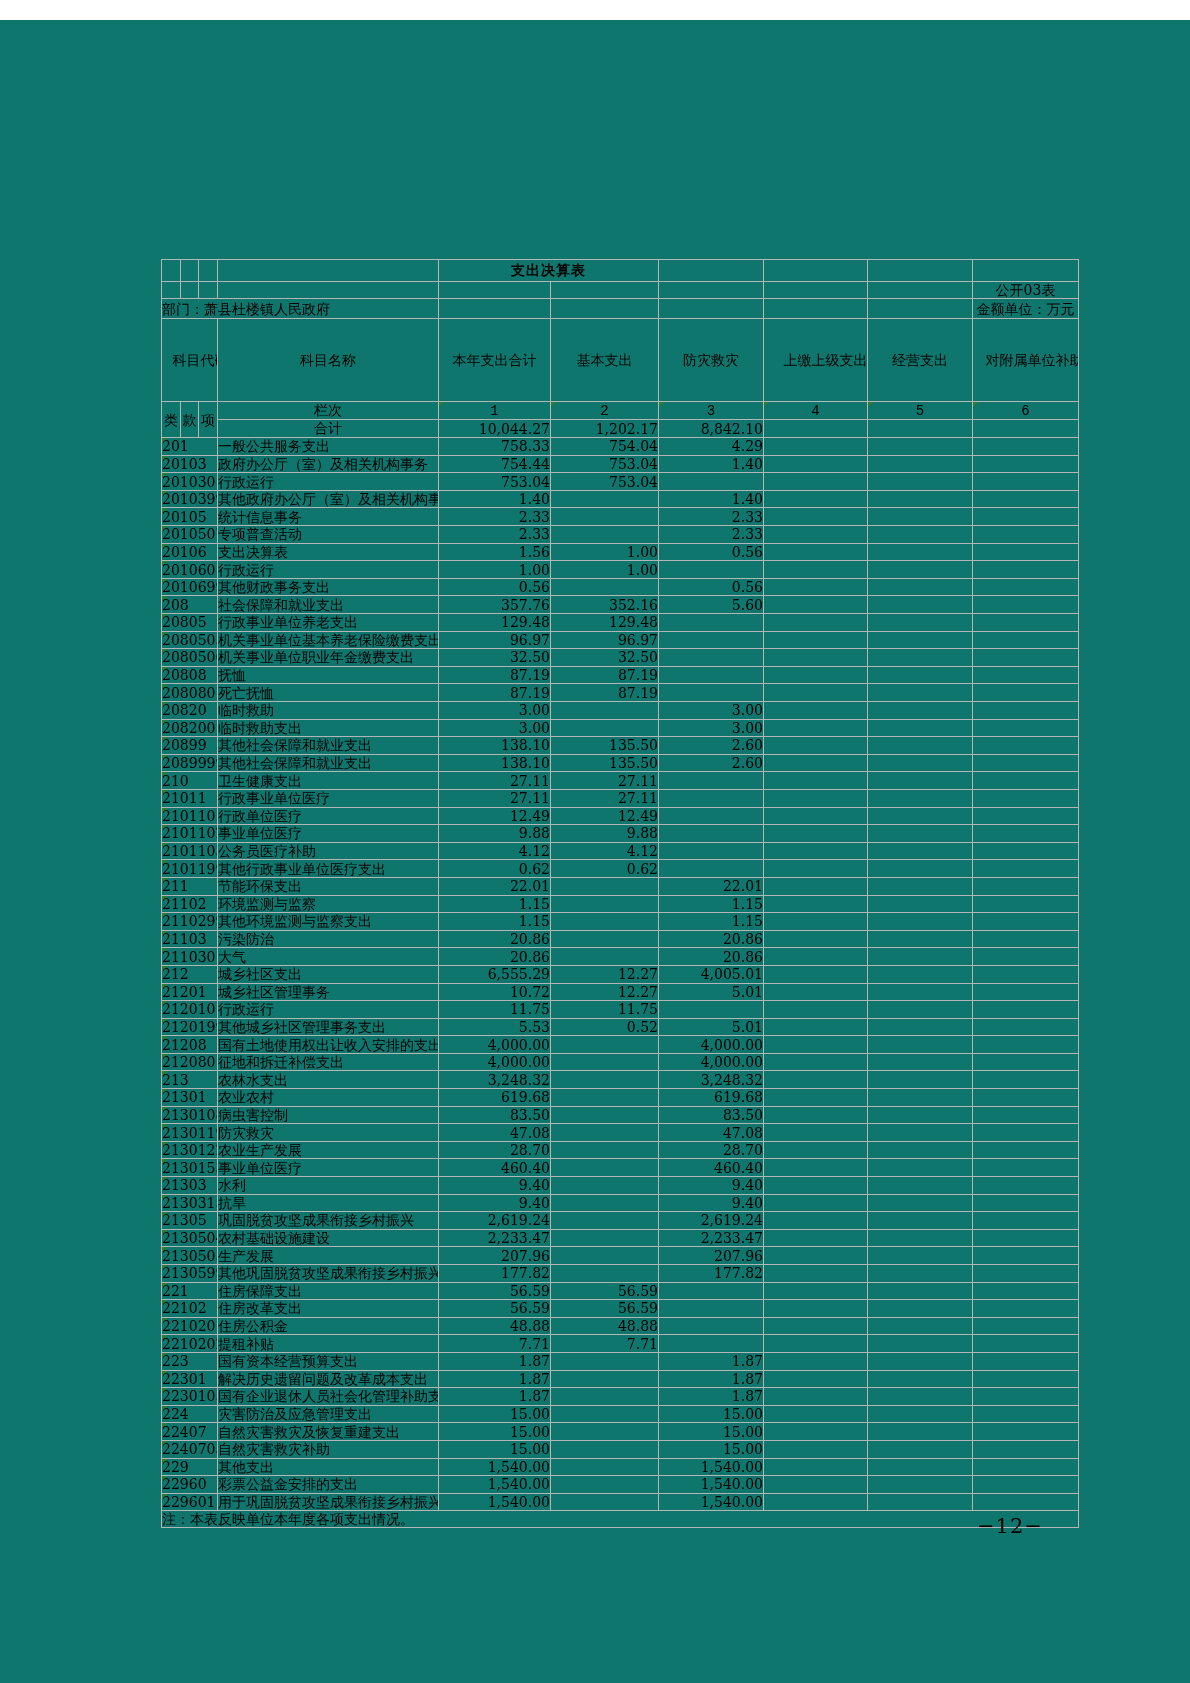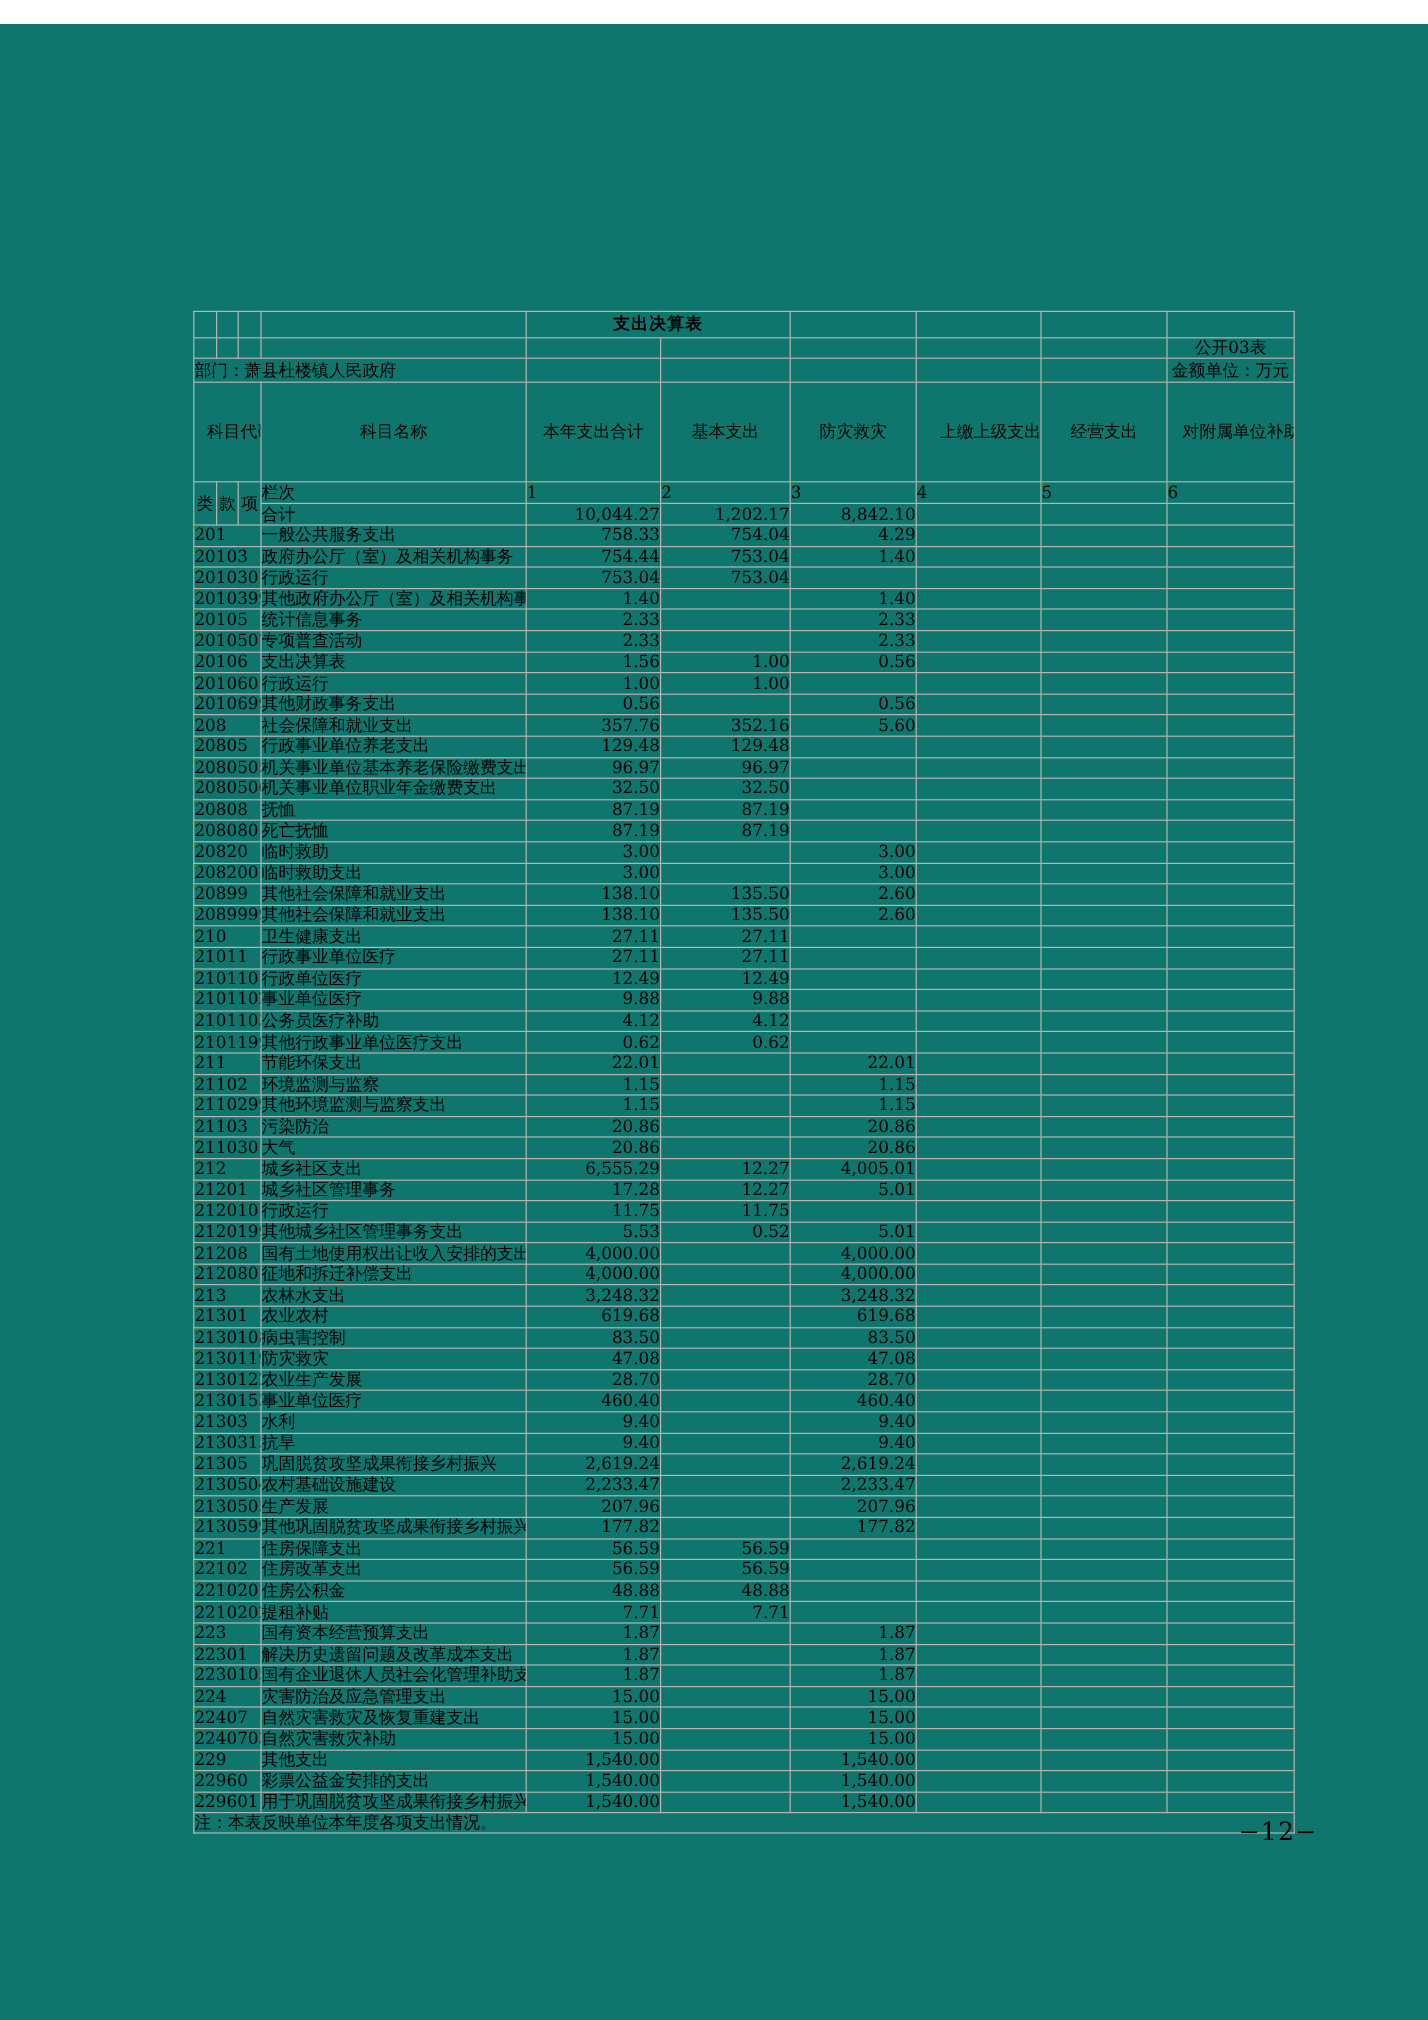--- a/index.html
+++ b/index.html
@@ -19,28 +19,28 @@
   tr.data-row{height:17.6px;}
   tr.r-note{height:16px;}
   .title-cell{font-size:19px;font-weight:bold;text-align:center;letter-spacing:1px;}
   .small-right{font-size:12px;text-align:center;padding-left:3px;}
   .dept-cell{font-size:13px;padding-left:2px;}
   .hdr{font-size:15px;text-align:center;white-space:normal;}
   .hdr .wrap32{width:34px;margin:0 auto;}
   .hdr .wrap64{width:64px;margin:0 auto;}
   .hdr .wrap80{width:80px;margin:0 auto;}
   .sub-col{font-size:14px;text-align:center;}
-  .center{text-align:left;}
+  .center{text-align:center;font-family:Liberation Mono, monospace;}
   .num{text-align:right;padding-right:4px;}
   .code{padding-left:2px;}
   .name{padding-left:3px;}
   .note-cell{font-size:14px;padding-left:3px;}
   .tri-icon{position:absolute;top:0;left:0;width:0;height:0;
             border-top:5px solid #2e7d32;border-right:5px solid transparent;}
-  .page-number{position:absolute;left:1032px;top:1494px;font-size:21px;
+  .page-number{position:absolute;left:977px;top:1494px;font-size:21px;
                letter-spacing:1px;font-family:"DejaVu Serif","Liberation Serif",serif;}
 </style>
 </head>
 <body>
 
 <div class="page">
 
   <table class="main">
     <colgroup>
       <col style="width:19px">
@@ -439,21 +439,21 @@
           <td class="num">6,555.29</td>
           <td class="num">12.27</td>
           <td class="num">4,005.01</td>
           <td class="num"></td>
           <td class="num"></td>
           <td class="num"></td>
         </tr>
         <tr class="data-row">
           <td class="code" colspan="3"><span class="tri-icon"></span>21201</td>
           <td class="name">城乡社区管理事务</td>
-          <td class="num">17.28</td>
+          <td class="num">10.72</td>
           <td class="num">12.27</td>
           <td class="num">5.01</td>
           <td class="num"></td>
           <td class="num"></td>
           <td class="num"></td>
         </tr>
         <tr class="data-row">
           <td class="code" colspan="3"><span class="tri-icon"></span>2120101</td>
           <td class="name">行政运行</td>
           <td class="num">11.75</td>

